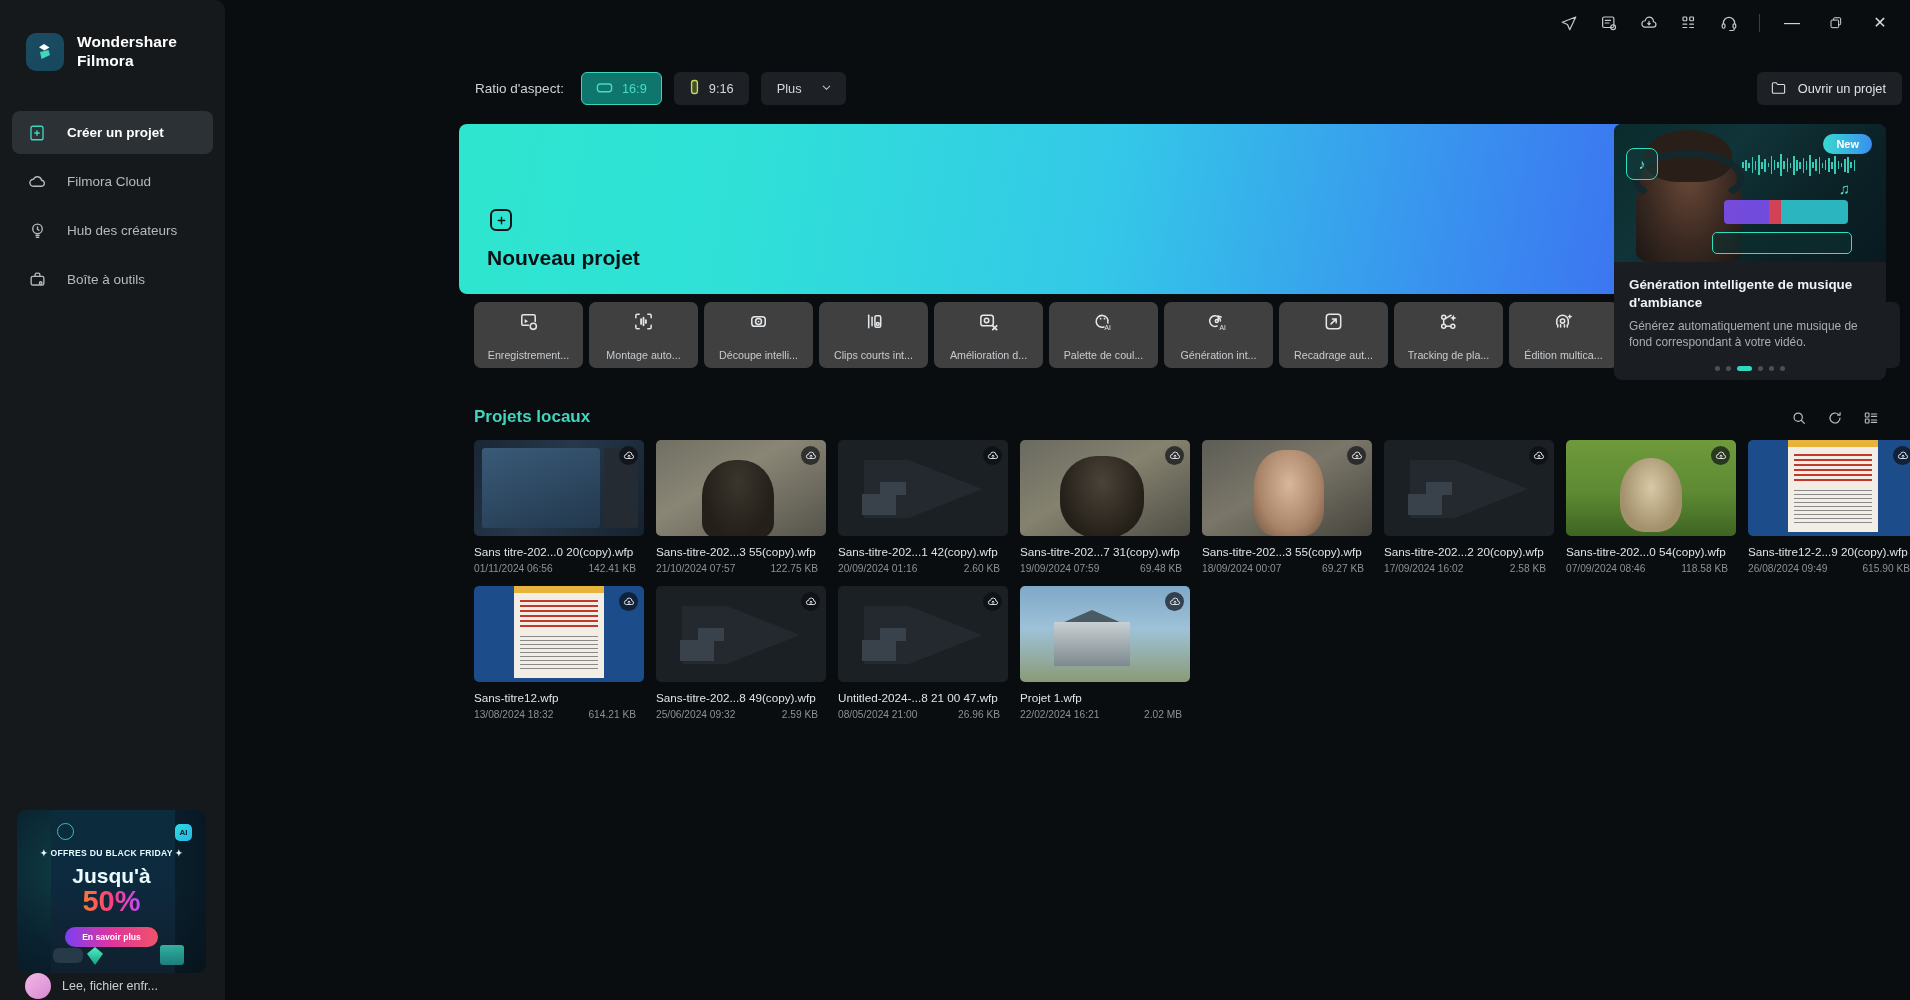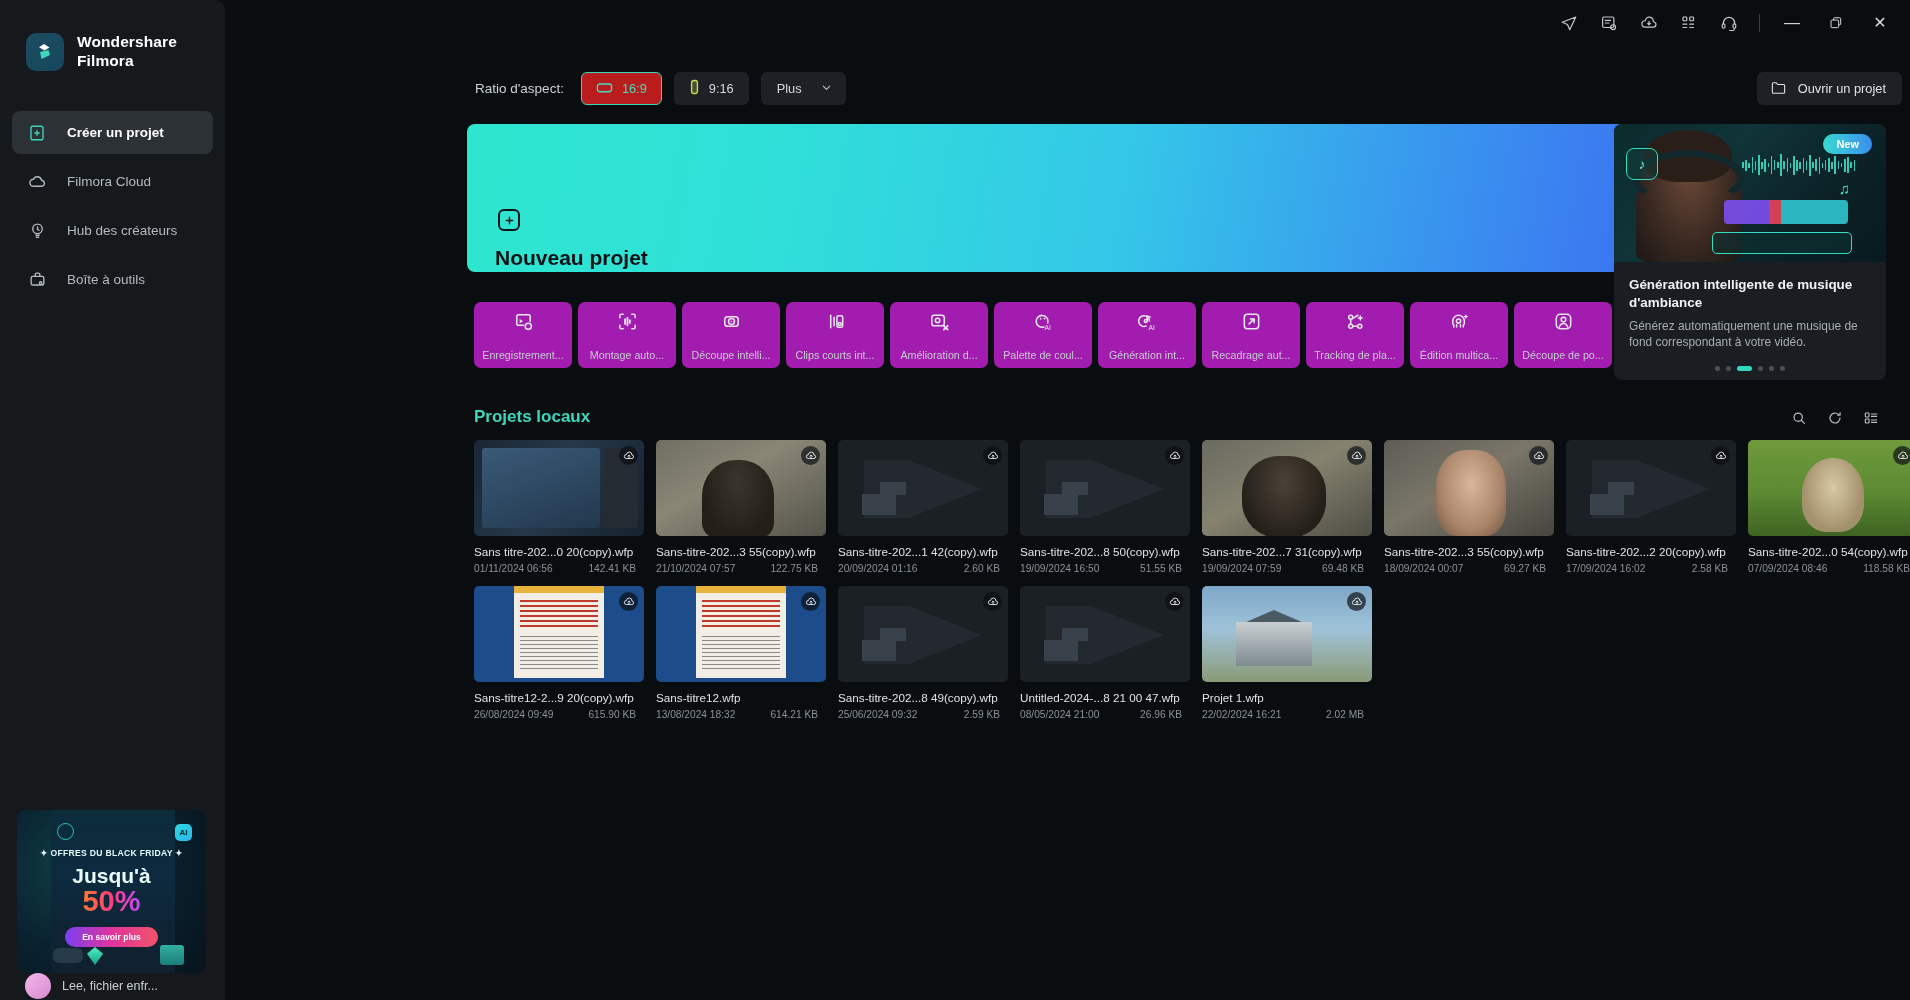--- a/index.html
+++ b/index.html
@@ -88,48 +88,48 @@
 
   
   .main { flex: 1; position: relative; height: 1000px; padding-left: 25px; }
   .ratio-row { position:absolute; left: 250px; top: 72px; display:flex; align-items:center; gap: 12px; }
   .ratio-label { font-size: 13.5px; color: #cdd2d6; margin-right: 5px; }
   .ratio-btn {
     display:flex; align-items:center; gap: 9px; height: 33px; padding: 0 14px;
     border-radius: 6px; background: #1d2125; font-size: 12.8px; color: #d3d8dc; cursor: pointer;
     border: 1px solid transparent;
   }
-  .ratio-btn.sel { border-color: #3bd6b8; background: #b91c1c; justify-content: flex-end; }
+  .ratio-btn.sel { border-color: #3bd6b8; background: #0f766e; justify-content: flex-end; }
   .ratio-btn.sel .rb-txt { color: #47ddbf; }
   .ratio-more { display:flex; align-items:center; gap: 18px; height: 33px; padding: 0 13px 0 16px;
                 border-radius: 6px; background: #1d2125; font-size: 12.8px; color: #d3d8dc; cursor:pointer; }
 
   .open-proj {
     position:absolute; right: 8px; top: 72px;
     display:flex; align-items:center; gap: 11px; height: 33px; padding: 0 16px 0 13px;
     border-radius: 6px; background: #1d2125; font-size: 12.8px; color: #dde1e4; cursor:pointer;
   }
 
   
   .hero {
-    position:absolute; left: 242px; top: 124px; width: 1351px; height: 148px;
+    position:absolute; left: 234px; top: 124px; width: 1351px; height: 170px;
     border-radius: 8px; cursor: pointer;
     background: linear-gradient(100deg, #2ee6cf 0%, #2fe0d8 22%, #34c8e8 48%, #3a86f0 78%, #3f59f2 100%);
     overflow: hidden;
     padding-left: 11px;
   }
   .hero-plus { position:absolute; left: 31px; top: 85px; width: 22px; height: 22px;
                border: 2.2px solid #0d1418; border-radius: 6px;
                display:flex; align-items:center; justify-content:center; color:#0d1418; }
   .hero-title { position:absolute; left: 28px; top: 122px; font-size: 21px; font-weight: bold; color: #0b1216; }
 
   
   .tools { position:absolute; left: 249px; top: 302px; display:flex; gap: 6px; }
   .tool {
-    width: 98px; height: 66px; border-radius: 7px; background: #a21caf;
+    width: 109px; height: 66px; border-radius: 7px; background: #404040;
     display:flex; flex-direction: column; align-items:center; justify-content:center; gap: 15px;
     cursor: pointer;
   }
   .tool-ico { color: #e3e7ea; height: 24px; display:flex; align-items:center; }
   .tool-lbl { font-size: 10.7px; color: #c6cbcf; max-width: 97px; overflow:hidden;
               text-overflow: ellipsis; white-space: nowrap; text-align:center; }
   .tool-more { width: 46px; height: 66px; border-radius: 7px; background: #1a1e22;
                display:flex; align-items:center; justify-content:center; color:#9aa0a5;
                font-size: 17px; letter-spacing: 1.5px; cursor:pointer; }
 
@@ -655,36 +655,20 @@
             </svg>
           </div>
         </div>
         <div class="c-name">Sans-titre-202...1 42(copy).wfp</div>
         <div class="c-meta">
           <span>20/09/2024 01:16</span>
           <span>2.60 KB</span>
         </div>
       </div>
 
-      <div class="card">
-        <div class="thumb">
-          <div class="ph-shape"></div>
-          <div class="cloud-btn">
-            <svg width="12" height="12" viewBox="0 0 24 24" fill="none" stroke="currentColor" stroke-width="1.9">
-              <path d="M6.5 17h11a3.5 3.5 0 0 0 .3-7A5 5 0 0 0 7 9a3.8 3.8 0 0 0-.5 8z" stroke-linejoin="round"></path>
-              <path d="M12 15.5v-5M9.9 12.3L12 10.2l2.1 2.1" stroke-linecap="round"></path>
-            </svg>
-          </div>
-        </div>
-        <div class="c-name">Sans-titre-202...8 50(copy).wfp</div>
-        <div class="c-meta">
-          <span>19/09/2024 16:50</span>
-          <span>51.55 KB</span>
-        </div>
-      </div>
 
       <div class="card">
         <div class="thumb t-man2">
           <div class="cloud-btn">
             <svg width="12" height="12" viewBox="0 0 24 24" fill="none" stroke="currentColor" stroke-width="1.9">
               <path d="M6.5 17h11a3.5 3.5 0 0 0 .3-7A5 5 0 0 0 7 9a3.8 3.8 0 0 0-.5 8z" stroke-linejoin="round"></path>
               <path d="M12 15.5v-5M9.9 12.3L12 10.2l2.1 2.1" stroke-linecap="round"></path>
             </svg>
           </div>
         </div>

